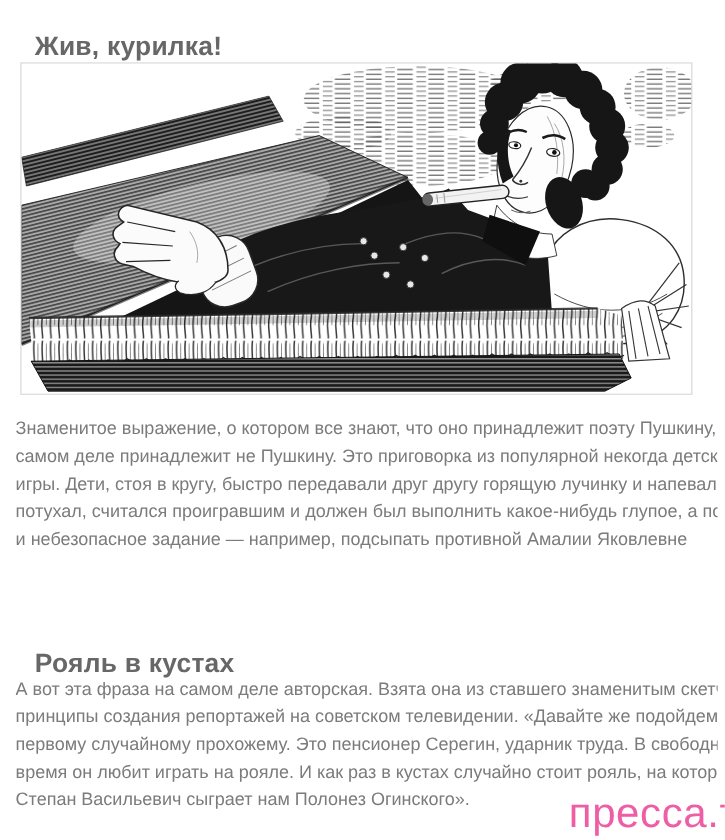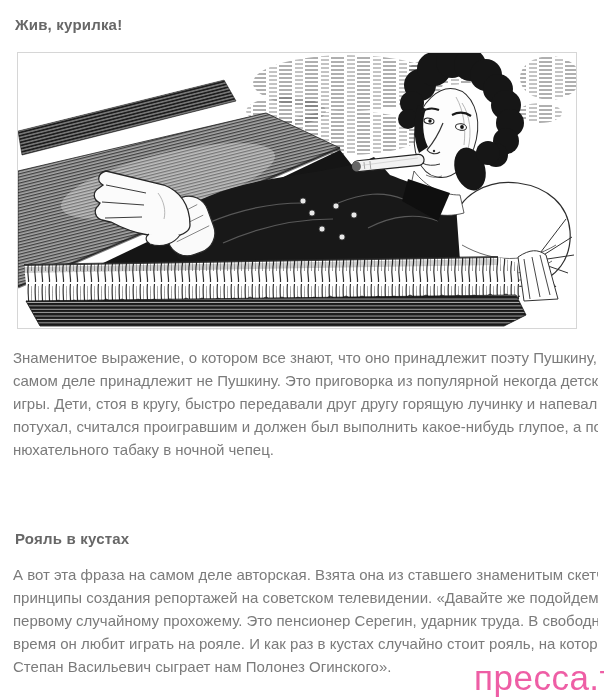--- a/index.html
+++ b/index.html
@@ -4,22 +4,22 @@
 <style>
   html,body{margin:0;padding:0;}
   body{
     width:604px;height:700px;
     background:#ffffff;
     font-family:"Liberation Sans","DejaVu Sans",sans-serif;
     position:relative;overflow:hidden;
   }
   .page{position:absolute;inset:0;}
   h1.sec,h2.sec{
-    position:absolute;left:13px;margin:2px;
-    font-size:15px;font-weight:bold;color:#676767;
+    position:absolute;left:13px;margin:16px;
+    font-size:22px;font-weight:bold;color:#676767;
     letter-spacing:0.2px;line-height:19px;
   }
   #h1{top:13px;}
   #h2{top:527px;}
   figure.illustration{
     position:absolute;left:17px;top:52px;margin:0;
     width:560px;height:277px;box-sizing:border-box;
     border:1px solid #d6d6d6;background:#ffffff;
   }
   figure.illustration svg{display:block;}
@@ -211,21 +211,21 @@
         <path d="M140,140 C146,148 148,158 146,166" stroke="#999999" stroke-width="0.7" fill="none"></path>
       </g>
     </svg>
   </figure>
 
   <div class="para" id="p1">
     <div class="line">Знаменитое выражение, о котором все знают, что оно принадлежит поэту Пушкину, на</div>
     <div class="line">самом деле принадлежит не Пушкину. Это приговорка из популярной некогда детской</div>
     <div class="line">игры. Дети, стоя в кругу, быстро передавали друг другу горящую лучинку и напевали:</div>
     <div class="line">потухал, считался проигравшим и должен был выполнить какое-нибудь глупое, а порой</div>
-    <div class="line">нюхательного табаку в ночной чепец.</div>
+    <div class="line">и небезопасное задание — например, подсыпать противной Амалии Яковлевне</div>
   </div>
 
   <h2 class="sec" id="h2">Рояль в кустах</h2>
 
   <div class="para" id="p2">
     <div class="line">А вот эта фраза на самом деле авторская. Взята она из ставшего знаменитым скетча</div>
     <div class="line">принципы создания репортажей на советском телевидении. «Давайте же подойдем к</div>
     <div class="line">первому случайному прохожему. Это пенсионер Серегин, ударник труда. В свободное</div>
     <div class="line">время он любит играть на рояле. И как раз в кустах случайно стоит рояль, на котором</div>
     <div class="line">Степан Васильевич сыграет нам Полонез Огинского».</div>

